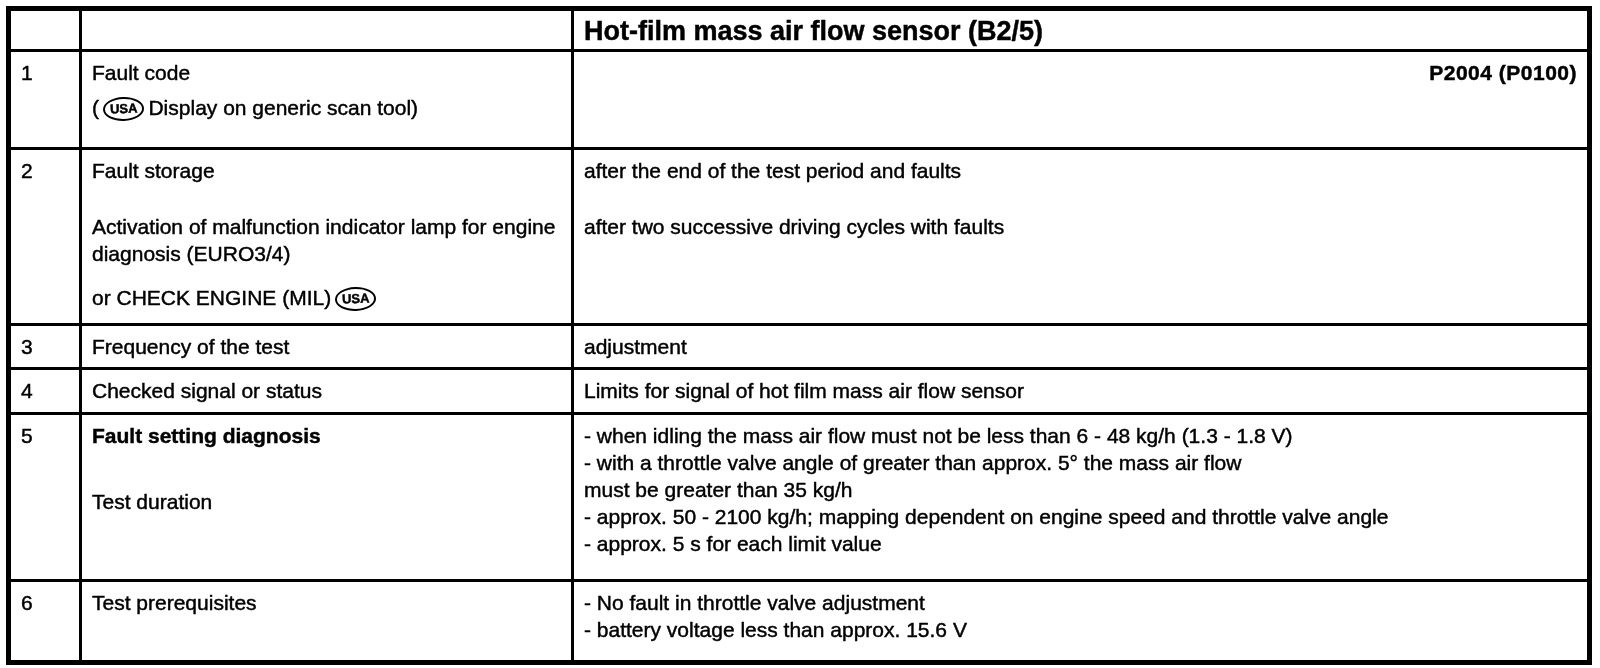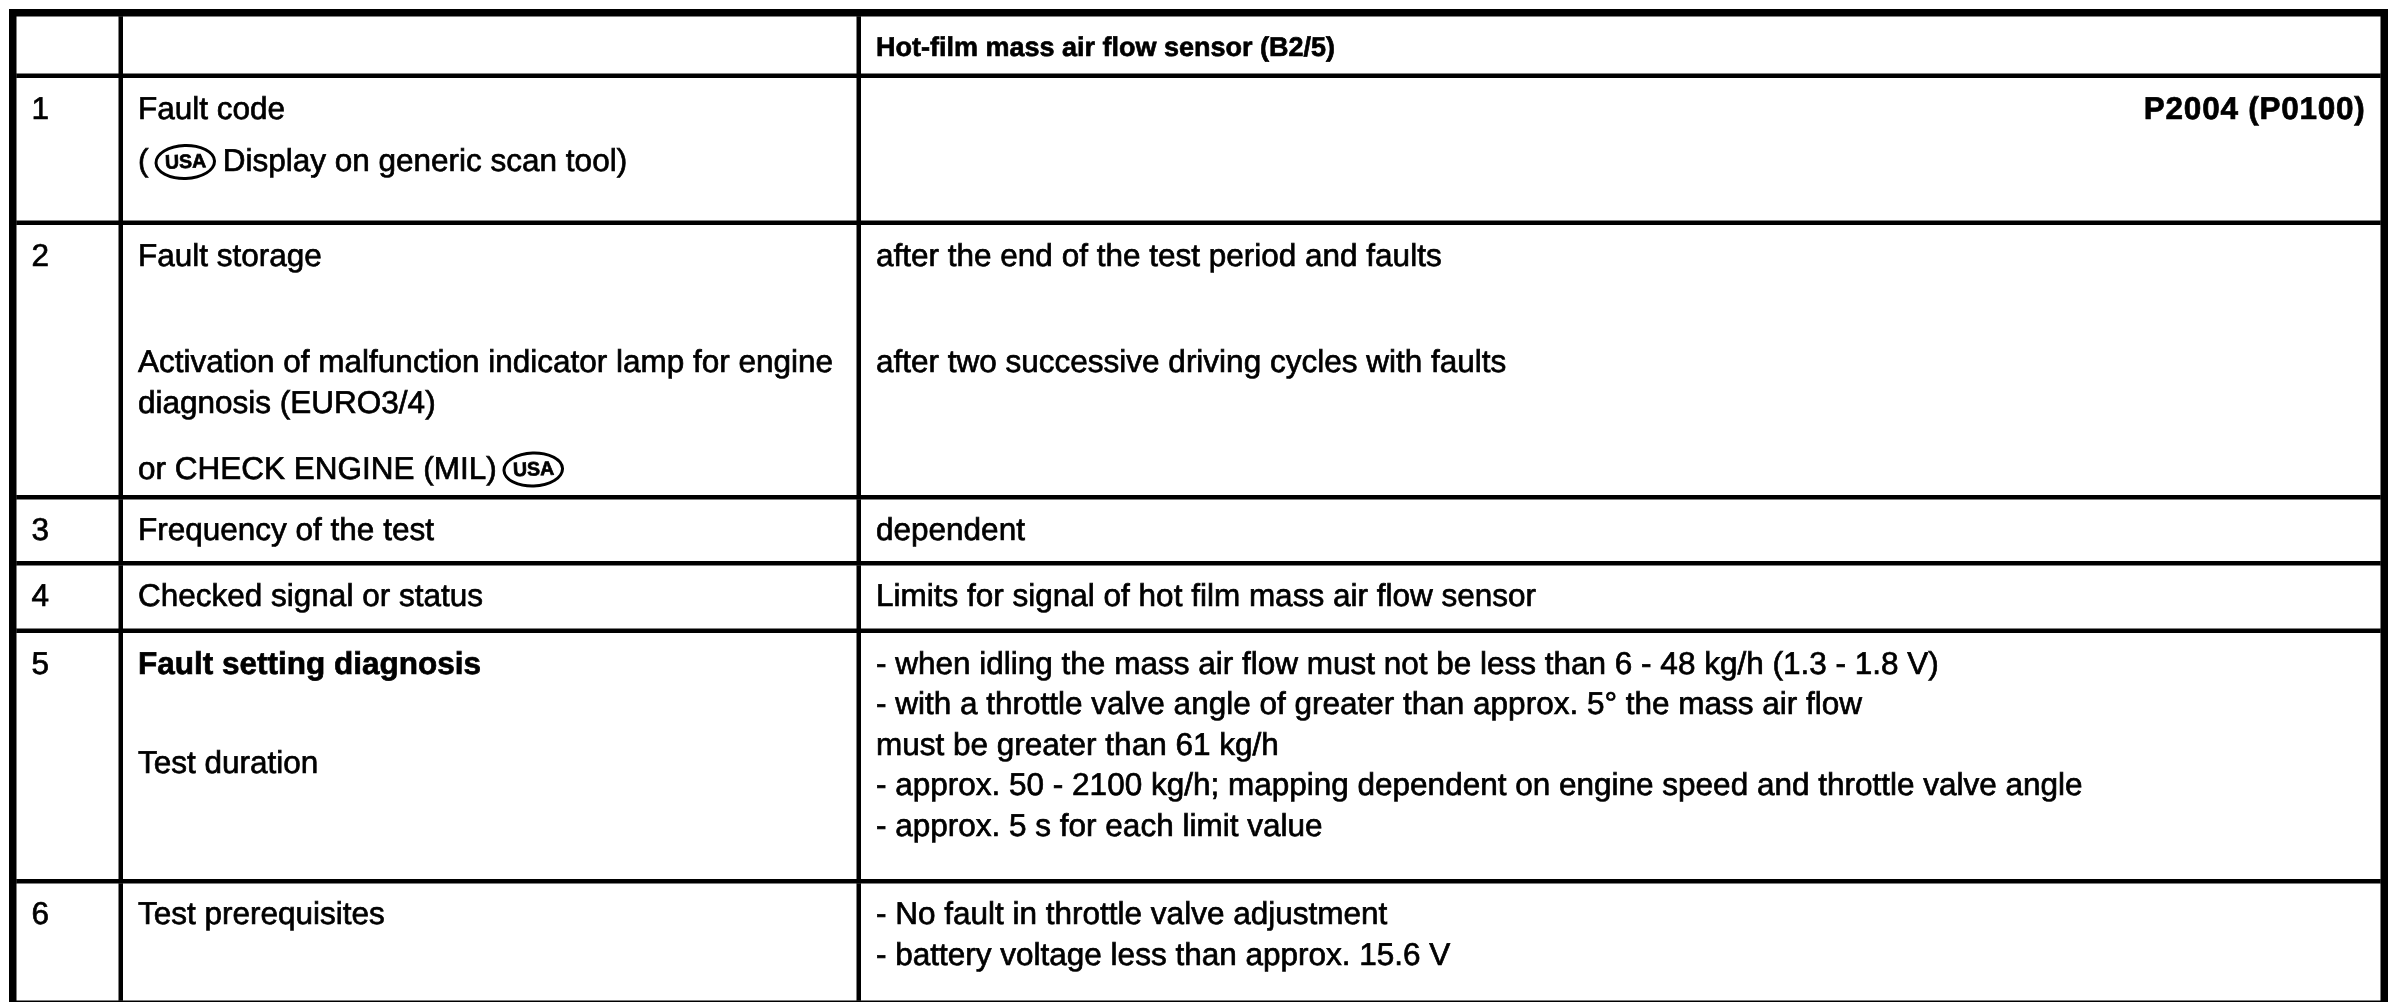--- a/index.html
+++ b/index.html
@@ -35,31 +35,31 @@
     font-size: 21px;
     line-height: 27px;
     background: #fff;
   }
   td.num {
     padding-left: 10px;
   }
   .bold { font-weight: 700; }
   .hdr-title {
     font-weight: 700;
-    font-size: 18px;
+    font-size: 27px;
   }
   .fault-code-value {
     font-weight: 700;
     font-size: 31px;
     line-height: 36px;
     padding-top: 6px;
     letter-spacing: 0.5px;
     text-align: right;
   }
-  .gap-lg { margin-top: 44px; }
+  .gap-lg { margin-top: 29px; }
   .gap-md { margin-top: 17px; }
   .gap-sm { margin-top: 8px; }
   .usa-badge {
     display: inline-block;
     border: 2.5px solid #000;
     border-radius: 50%;
     padding: 3px 5px 4px 5px;
     font-size: 13px;
     line-height: 13px;
     font-weight: 700;
@@ -121,21 +121,21 @@
         <div class="gap-lg">after two successive driving cycles with faults</div>
       </td>
     </tr>
 
     <tr class="r-3">
       <td class="num">3</td>
       <td>
         <div>Frequency of the test</div>
       </td>
       <td>
-        <div>dependent</div>
+        <div>adjustment</div>
       </td>
     </tr>
 
     <tr class="r-4">
       <td class="num">4</td>
       <td>
         <div>Checked signal or status</div>
       </td>
       <td>
         <div>Limits for signal of hot film mass air flow sensor</div>
@@ -144,21 +144,21 @@
 
     <tr class="r-5">
       <td class="num">5</td>
       <td>
         <div class="bold">Fault setting diagnosis</div>
         <div class="test-duration">Test duration</div>
       </td>
       <td>
         <div>- when idling the mass air flow must not be less than 6 - 48 kg/h (1.3 - 1.8 V)</div>
         <div>- with a throttle valve angle of greater than approx. 5° the mass air flow</div>
-        <div>must be greater than 61 kg/h</div>
+        <div>must be greater than 35 kg/h</div>
         <div>- approx. 50 - 2100 kg/h; mapping dependent on engine speed and throttle valve angle</div>
         <div>- approx. 5 s for each limit value</div>
       </td>
     </tr>
 
     <tr class="r-6">
       <td class="num">6</td>
       <td>
         <div>Test prerequisites</div>
       </td>

